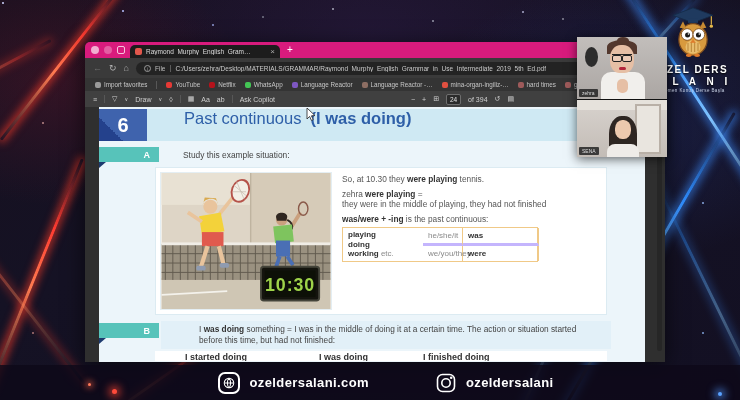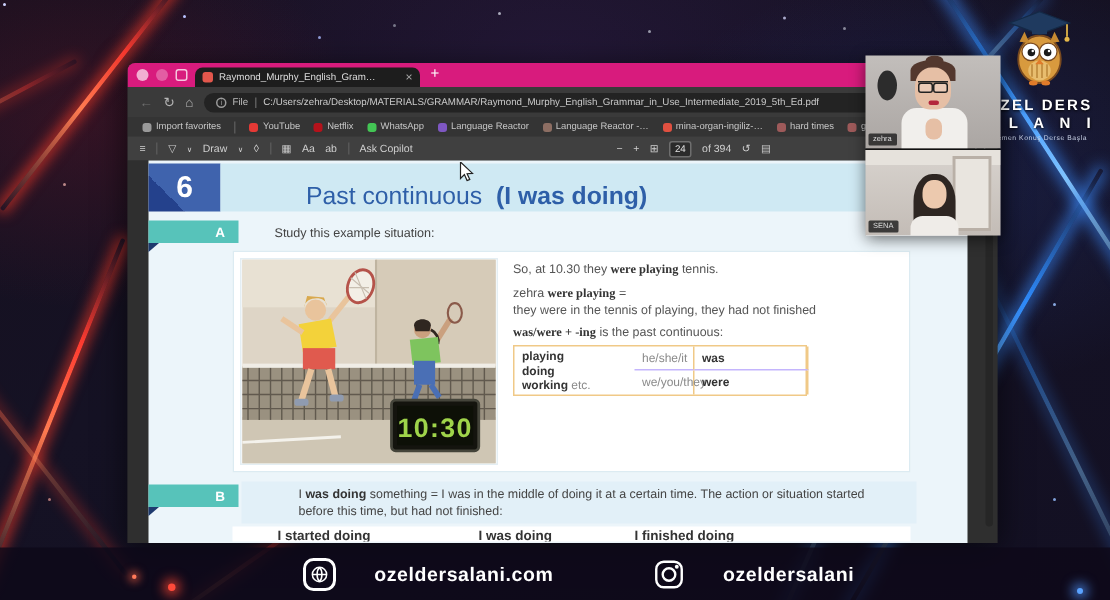--- a/index.html
+++ b/index.html
@@ -57,37 +57,37 @@
     font-size:6.5px;display:flex;align-items:center;justify-content:center;}
   .sp{flex:1;}
   
   .viewer{position:absolute;top:65px;left:0;right:0;bottom:0;background:#2f2f2f;}
   .scroll{position:absolute;right:3px;top:4px;width:5px;height:240px;background:#262626;border-radius:3px;}
   .scroll i{display:block;width:5px;height:42px;background:#6d6d6d;border-radius:3px;}
   .page{position:absolute;left:14px;top:0;width:546px;height:255px;background:#ecf5fa;}
   .unitrow{position:absolute;top:2px;left:0;right:0;height:32px;display:flex;}
   .unitbox{width:48px;height:32px;background:linear-gradient(45deg,#24418c 0 30%,#3f63ad 30%);color:#fff;
     font-size:20px;font-weight:bold;display:flex;align-items:center;justify-content:center;}
-  .titleband{flex:1;background:#cfe9f3;display:flex;align-items:flex-end;padding-left:57px;}
+  .titleband{flex:1;background:#cfe9f3;display:flex;align-items:flex-start;padding-left:37px;}
   .ptitle{color:#2e5fa8;font-size:16.5px;}
   .ptitle b{font-weight:bold;}
   .seclabel{width:60px;height:15px;background:#57c3ba;color:#fff;font-weight:bold;font-size:9px;
     display:flex;align-items:center;justify-content:flex-end;padding-right:9px;position:relative;flex:none;}
   .seclabel:after{content:"";position:absolute;left:0;top:15px;border-top:6px solid #1e3a6e;border-right:7px solid transparent;}
   .rowA{position:absolute;top:40px;left:0;display:flex;align-items:center;}
   .rowA .txt{margin-left:24px;font-size:8.4px;color:#444;}
   .exbox{position:absolute;top:60px;left:56px;width:452px;height:148px;background:#fff;border:1px solid #dcebf2;
     display:flex;padding:4px;gap:10px;}
   .illus{width:172px;height:138px;flex:none;background:#fff;border:1px solid #e4eef3;}
   .excol{flex:1;padding-top:2px;font-size:8.3px;line-height:10px;color:#555;}
-  .excol b{color:#333;font-family:Liberation Serif, serif;}.gap5{height:5px;}
+  .excol b{color:#333;}.gap5{height:5px;}
   .vtable{margin-top:3px;width:196px;display:grid;grid-template-columns:80px 40px 76px;border:1px solid #f0c987;background:#fff;}
   .vt{padding:1px 5px;font-size:8px;line-height:13px;border-right:1px solid #f0c987;color:#8a8a8a;}
   .vt.aux{font-weight:bold;color:#333;}
-  .vt.r1{border-bottom:1px solid #c4b5fd;}
+  .vt.r1{border-bottom:3px solid #c4b5fd;}
   .vt.forms{grid-row:1 / span 2;border-right:none;color:#333;font-weight:bold;line-height:9.5px;padding-top:2px;}
   .vt.forms .etc{font-weight:normal;color:#8a8a8a;}
   .rowB{position:absolute;top:214px;left:0;right:34px;display:flex;align-items:flex-start;}
   .rowB .seclabel{margin-top:2px;}
   .bandB{flex:1;background:#e2f0f8;margin-left:2px;padding:3px 10px 4px 38px;font-size:8.3px;line-height:10.5px;color:#444;}
   .bandB b{color:#333;}
   .cutoff{position:absolute;top:244px;left:56px;width:452px;height:10px;background:#fff;overflow:hidden;}
   .cutoff span{position:absolute;top:1px;font-size:9px;font-weight:bold;color:#333;white-space:nowrap;}
   .cut1{left:30px}.cut2{left:164px}.cut3{left:268px}
   
@@ -107,21 +107,21 @@
   .body1{position:absolute;left:24px;top:35px;width:44px;height:28px;background:#f1efec;border-radius:10px 10px 0 0;}
   .hand1{position:absolute;left:40px;top:42px;width:11px;height:14px;background:#e6bfa5;border-radius:5px;}
   .door2{position:absolute;left:58px;top:4px;width:26px;height:50px;border:2px solid #b9b0a7;background:#e9e5df;}
   .ceil2{position:absolute;left:0;top:0;width:90px;height:10px;background:#e6e2dc;}
   .hair2{position:absolute;left:32px;top:16px;width:28px;height:40px;background:#2e2622;border-radius:45% 45% 20% 20%;}
   .face2{position:absolute;left:38px;top:20px;width:16px;height:19px;background:#ecc9ae;border-radius:45%;}
   .body2{position:absolute;left:30px;top:44px;width:32px;height:14px;background:#efece8;border-radius:8px 8px 0 0;}
   
   .bbar{position:absolute;left:0;right:0;bottom:0;height:35px;background:rgba(13,9,24,.82);z-index:5;
     display:flex;align-items:center;justify-content:center;gap:34px;}
-  .handle{display:flex;align-items:center;gap:25px;padding-left:32px;}
+  .handle{display:flex;align-items:center;gap:9px;padding-left:32px;}
   .hicon{width:22px;height:22px;border:2px solid #fff;border-radius:7px;display:flex;align-items:center;justify-content:center;}
   .handle .ht{color:#fff;font-weight:bold;font-size:13px;letter-spacing:.4px;}
   .cursor{position:absolute;left:306px;top:108px;z-index:8;}
 </style>
 </head>
 <body>
 
 <div class="stage">
 
   <div class="stars"></div>
@@ -330,21 +330,21 @@
             <rect x="62" y="96" width="10" height="5" rx="2" fill="#8f9bb0"></rect>
 
             <rect x="106" y="100" width="62" height="36" rx="3" fill="#14140e" stroke="#44443a" stroke-width="2"></rect>
             <rect x="110" y="104" width="54" height="28" fill="#0d1007"></rect>
             <text x="137" y="126" text-anchor="middle" font-family="DejaVu Sans Mono, monospace" font-size="19" font-weight="bold" fill="#9fd44a" letter-spacing="1">10:30</text>
           </svg>
           <div class="excol">
             <div><span>So, at 10.30 they </span><b>were playing</b><span> tennis.</span></div>
             <div class="gap5"></div>
             <div><span>zehra </span><b>were playing</b><span> =</span></div>
-            <div>they were in the tennis of playing, they had not finished</div>
+            <div>they were in the middle of playing, they had not finished</div>
             <div class="gap5"></div>
             <div><b>was/were + -ing</b><span> is the past continuous:</span></div>
             <div class="vtable">
               <div class="vt r1">he/she/it</div>
               <div class="vt forms">
                 <div>playing</div>
                 <div>doing</div>
                 <div><span>working</span><span class="etc"> etc.</span></div>
               </div>
               <div class="vt aux r1">was</div>

